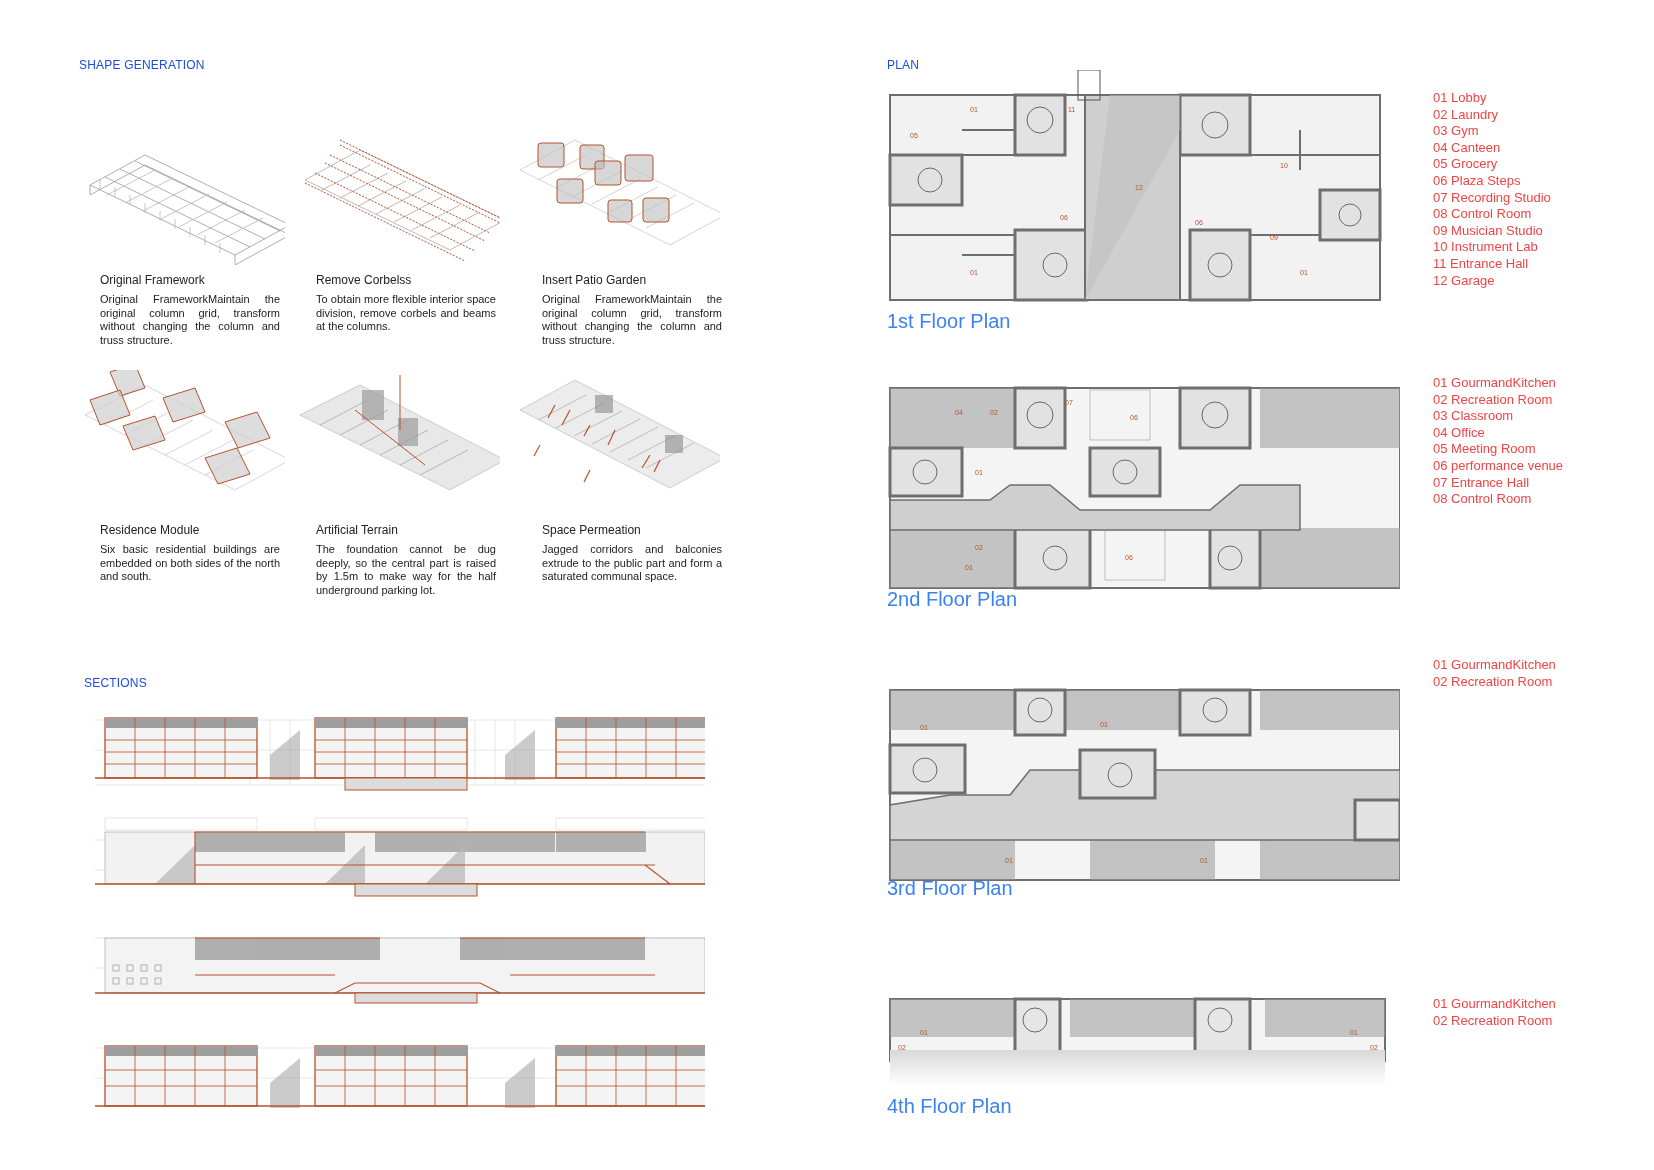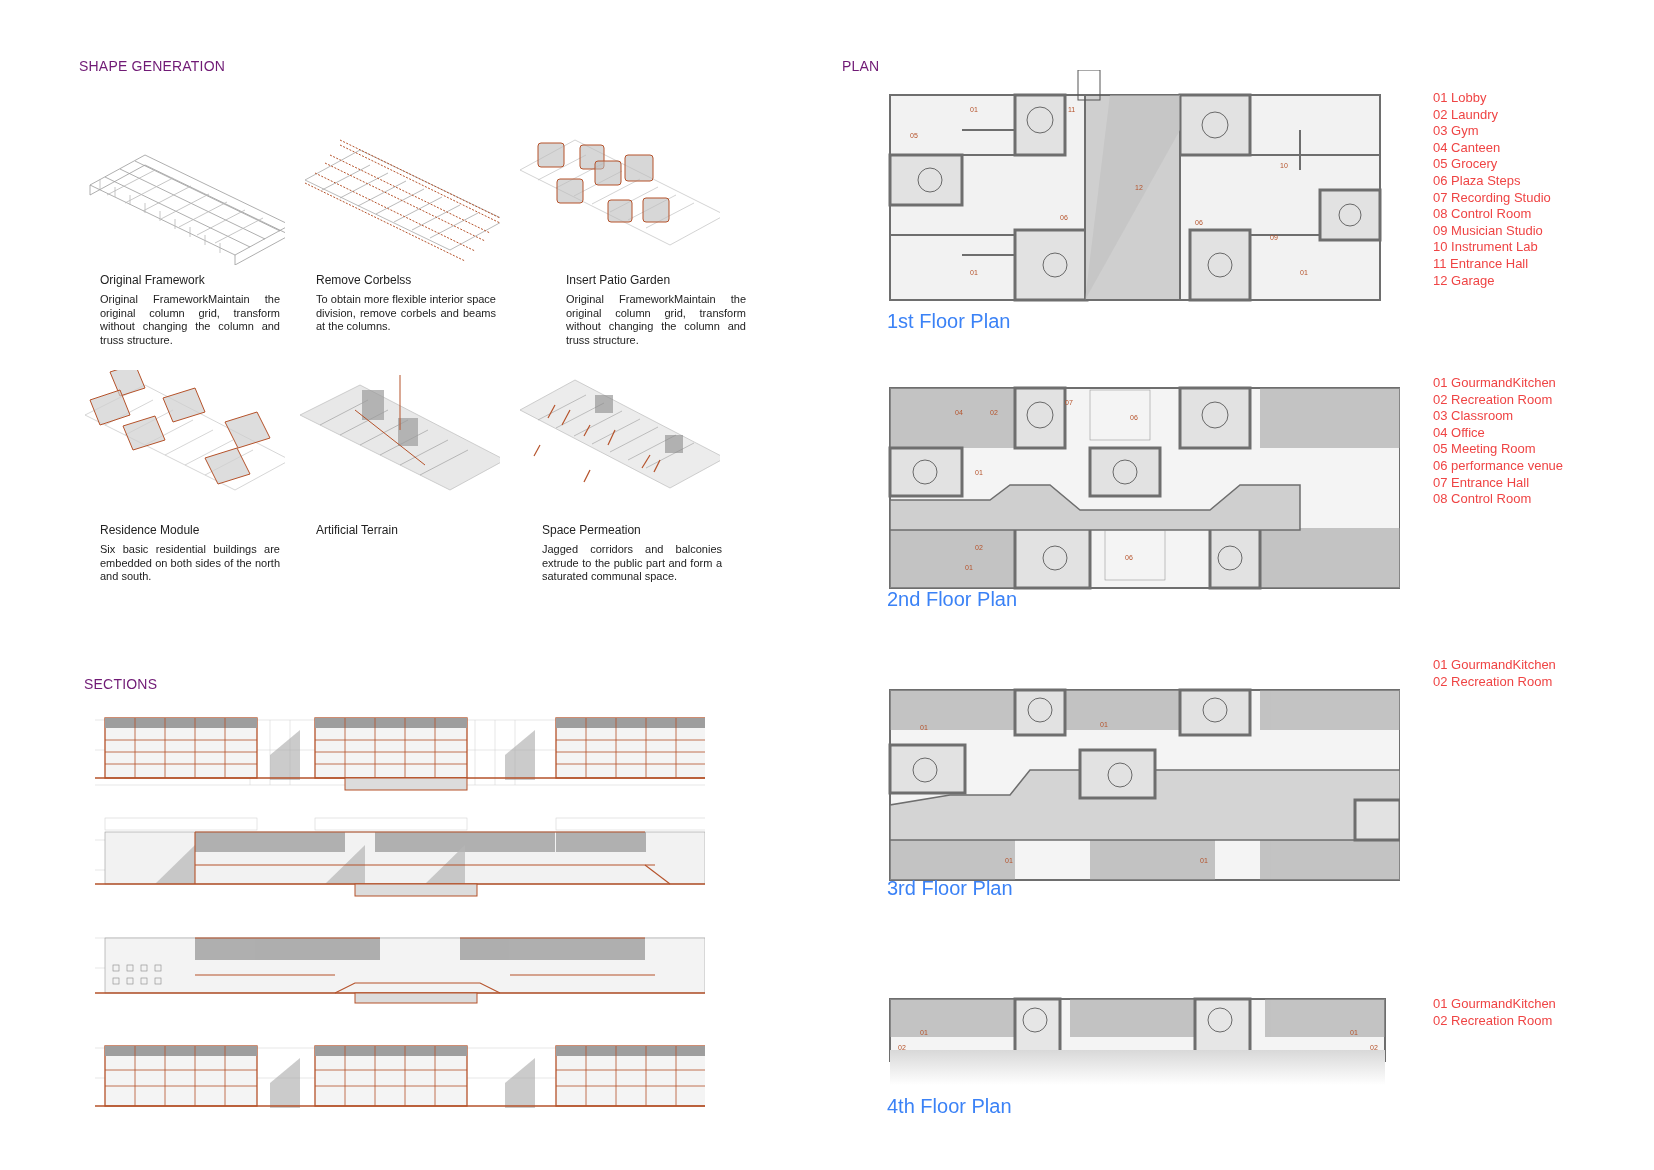--- a/index.html
+++ b/index.html
@@ -1,20 +1,20 @@
 <!DOCTYPE html>
 <html><head>
   <meta charset="utf-8">
   <style>
     * { box-sizing: border-box; margin: 0; padding: 0; }
     html, body { width: 1654px; height: 1170px; background: #ffffff; overflow: hidden; }
     body { position: relative; font-family: "Liberation Sans", sans-serif; color: #1a1a1a; }
 
     .abs { position: absolute; }
-    .section-title { font-size: 14px; letter-spacing: 0.2px; color: #701a75; font-family: "Liberation Sans", sans-serif; }
+    .section-title { font-size: 12px; letter-spacing: 0.2px; color: #1d4ed8; font-family: "Liberation Sans", sans-serif; }
 
     
     .sg-cell { position: absolute; width: 200px; }
     .sg-diagram { position: absolute; width: 200px; height: 150px; }
     .sg-title { font-size: 12px; color: #222; font-weight: normal; }
     .sg-desc { font-size: 11px; line-height: 13.5px; color: #222; margin-top: 6px; text-align: justify; width: 180px; }
 
     
     .section-strip { position: absolute; left: 95px; width: 610px; height: 100px; }
 
@@ -103,21 +103,21 @@
 </svg>
 
 <div class="sg-cell" style="left:100px; top:273px;">
   <div class="sg-title">Original Framework</div>
   <div class="sg-desc">Original FrameworkMaintain the original column grid, transform without changing the column and truss structure.</div>
 </div>
 <div class="sg-cell" style="left:316px; top:273px;">
   <div class="sg-title">Remove Corbelss</div>
   <div class="sg-desc">To obtain more flexible interior space division, remove corbels and beams at the columns.</div>
 </div>
-<div class="sg-cell" style="left:542px; top:273px;margin-left:24px;">
+<div class="sg-cell" style="left:542px; top:273px;">
   <div class="sg-title">Insert Patio Garden</div>
   <div class="sg-desc">Original FrameworkMaintain the original column grid, transform without changing the column and truss structure.</div>
 </div>
 
 <svg class="sg-diagram" style="left:85px; top:370px;" viewBox="0 0 200 150">
   <g stroke="#c4c4c4" stroke-width="0.7" fill="none">
     <path d="M0 45 L60 15 L205 90 L150 120 Z"></path>
     <path d="M20 55 L68 30"></path>
       <path d="M40 65 L88 40"></path>
       <path d="M60 75 L108 50"></path>
@@ -183,20 +183,21 @@
       <path d="M70 100 L64 112"></path>
   </g>
 </svg>
 
 <div class="sg-cell" style="left:100px; top:523px;">
   <div class="sg-title">Residence Module</div>
   <div class="sg-desc">Six basic residential buildings are embedded on both sides of the north and south.</div>
 </div>
 <div class="sg-cell" style="left:316px; top:523px;">
   <div class="sg-title">Artificial Terrain</div>
+  <div class="sg-desc">The foundation cannot be dug deeply, so the central part is raised by 1.5m to make way for the half underground parking lot.</div>
 </div>
 <div class="sg-cell" style="left:542px; top:523px;">
   <div class="sg-title">Space Permeation</div>
   <div class="sg-desc">Jagged corridors and balconies extrude to the public part and form a saturated communal space.</div>
 </div>
 
 <div class="abs section-title" style="left:84px; top:676px;text-align:right;">SECTIONS</div>
 
 <svg class="section-strip" style="top:700px;" viewBox="0 0 610 100">
   <g stroke="#cccccc" stroke-width="0.5">
@@ -346,21 +347,21 @@
       <path d="M310 18 L310 78"></path>
       <path d="M340 18 L340 78"></path>
     <path d="M491 18 L491 78"></path>
       <path d="M521 18 L521 78"></path>
       <path d="M551 18 L551 78"></path>
       <path d="M581 18 L581 78"></path>
   </g>
   <path d="M0 78 L610 78" stroke="#b5522a" stroke-width="1.4"></path>
 </svg>
 
-<div class="abs section-title" style="left:842px; top:58px;text-align:right;">PLAN</div>
+<div class="abs section-title" style="left:887px; top:58px;text-align:right;">PLAN</div>
 
 <svg class="plan" style="top:70px; height:240px;" viewBox="0 0 520 240">
   <rect x="10" y="25" width="490" height="205" fill="#f2f2f2" stroke="#6e6e6e" stroke-width="2"></rect>
 
   <g fill="#e2e2e2" stroke="#6e6e6e" stroke-width="3">
     <rect x="10" y="85" width="72" height="50"></rect>
       <rect x="135" y="25" width="50" height="60"></rect>
       <rect x="135" y="160" width="72" height="70"></rect>
     <rect x="300" y="25" width="70" height="60"></rect>
       <rect x="310" y="160" width="60" height="70"></rect>

